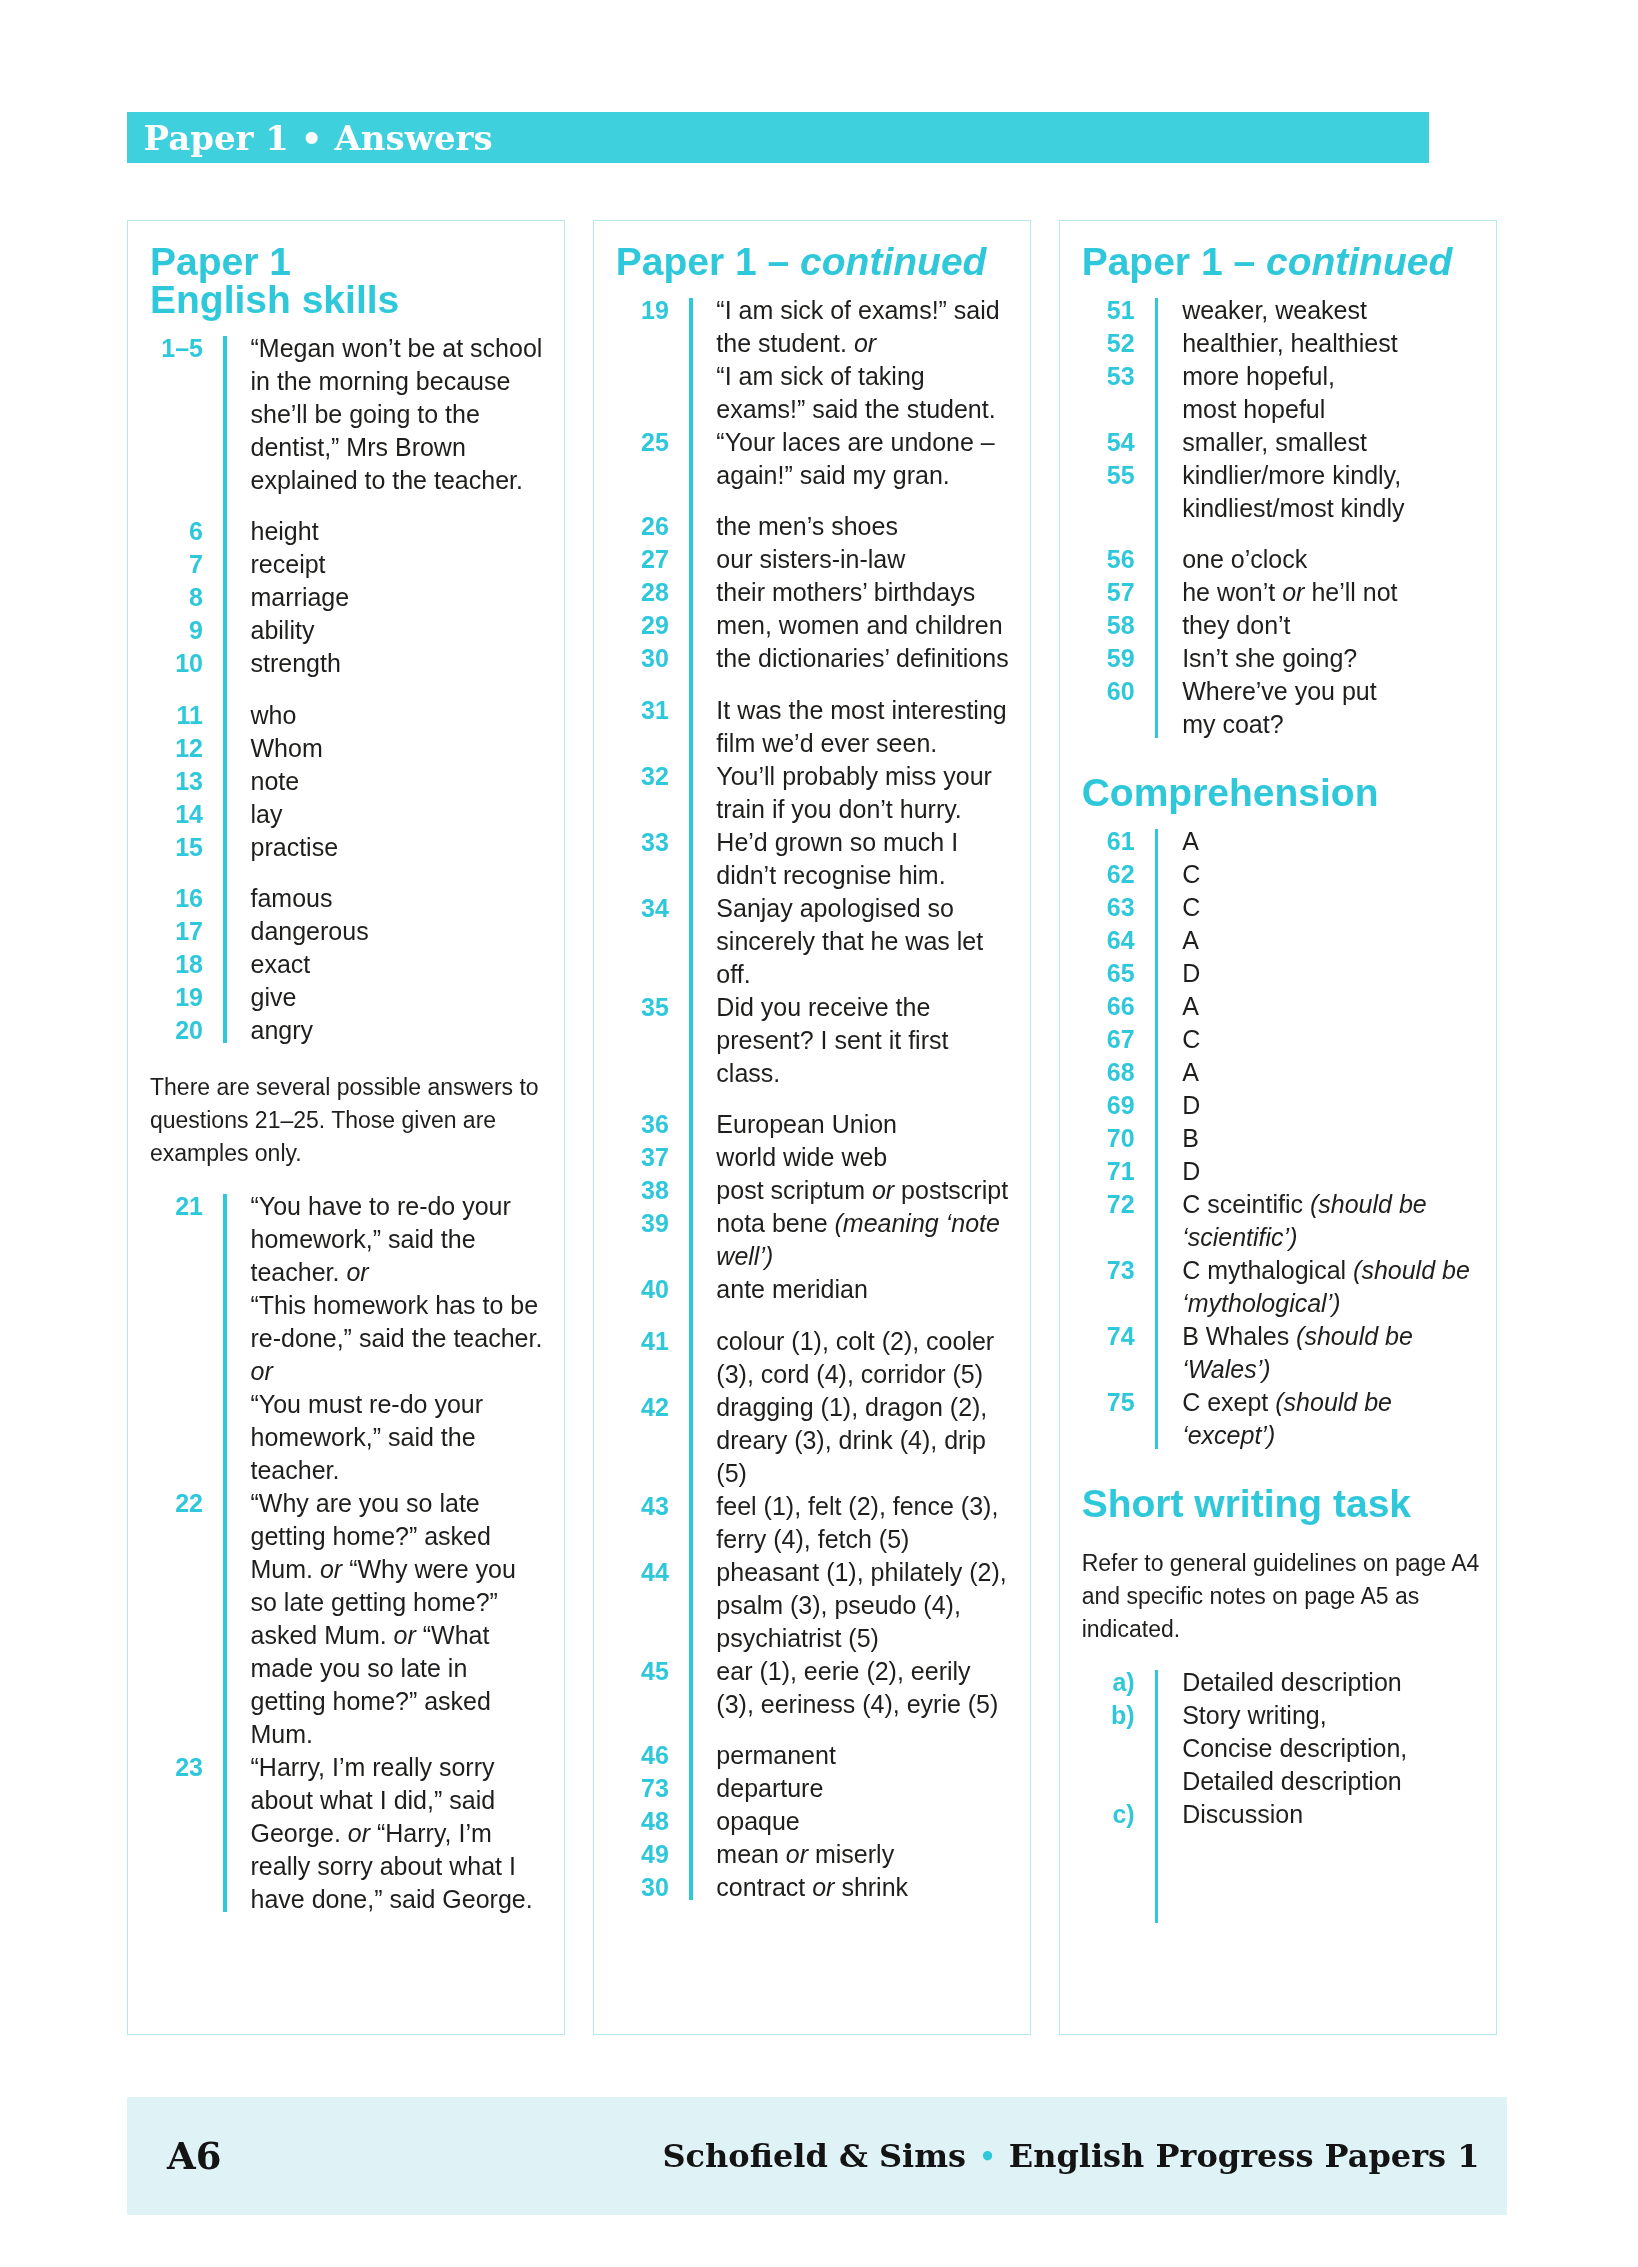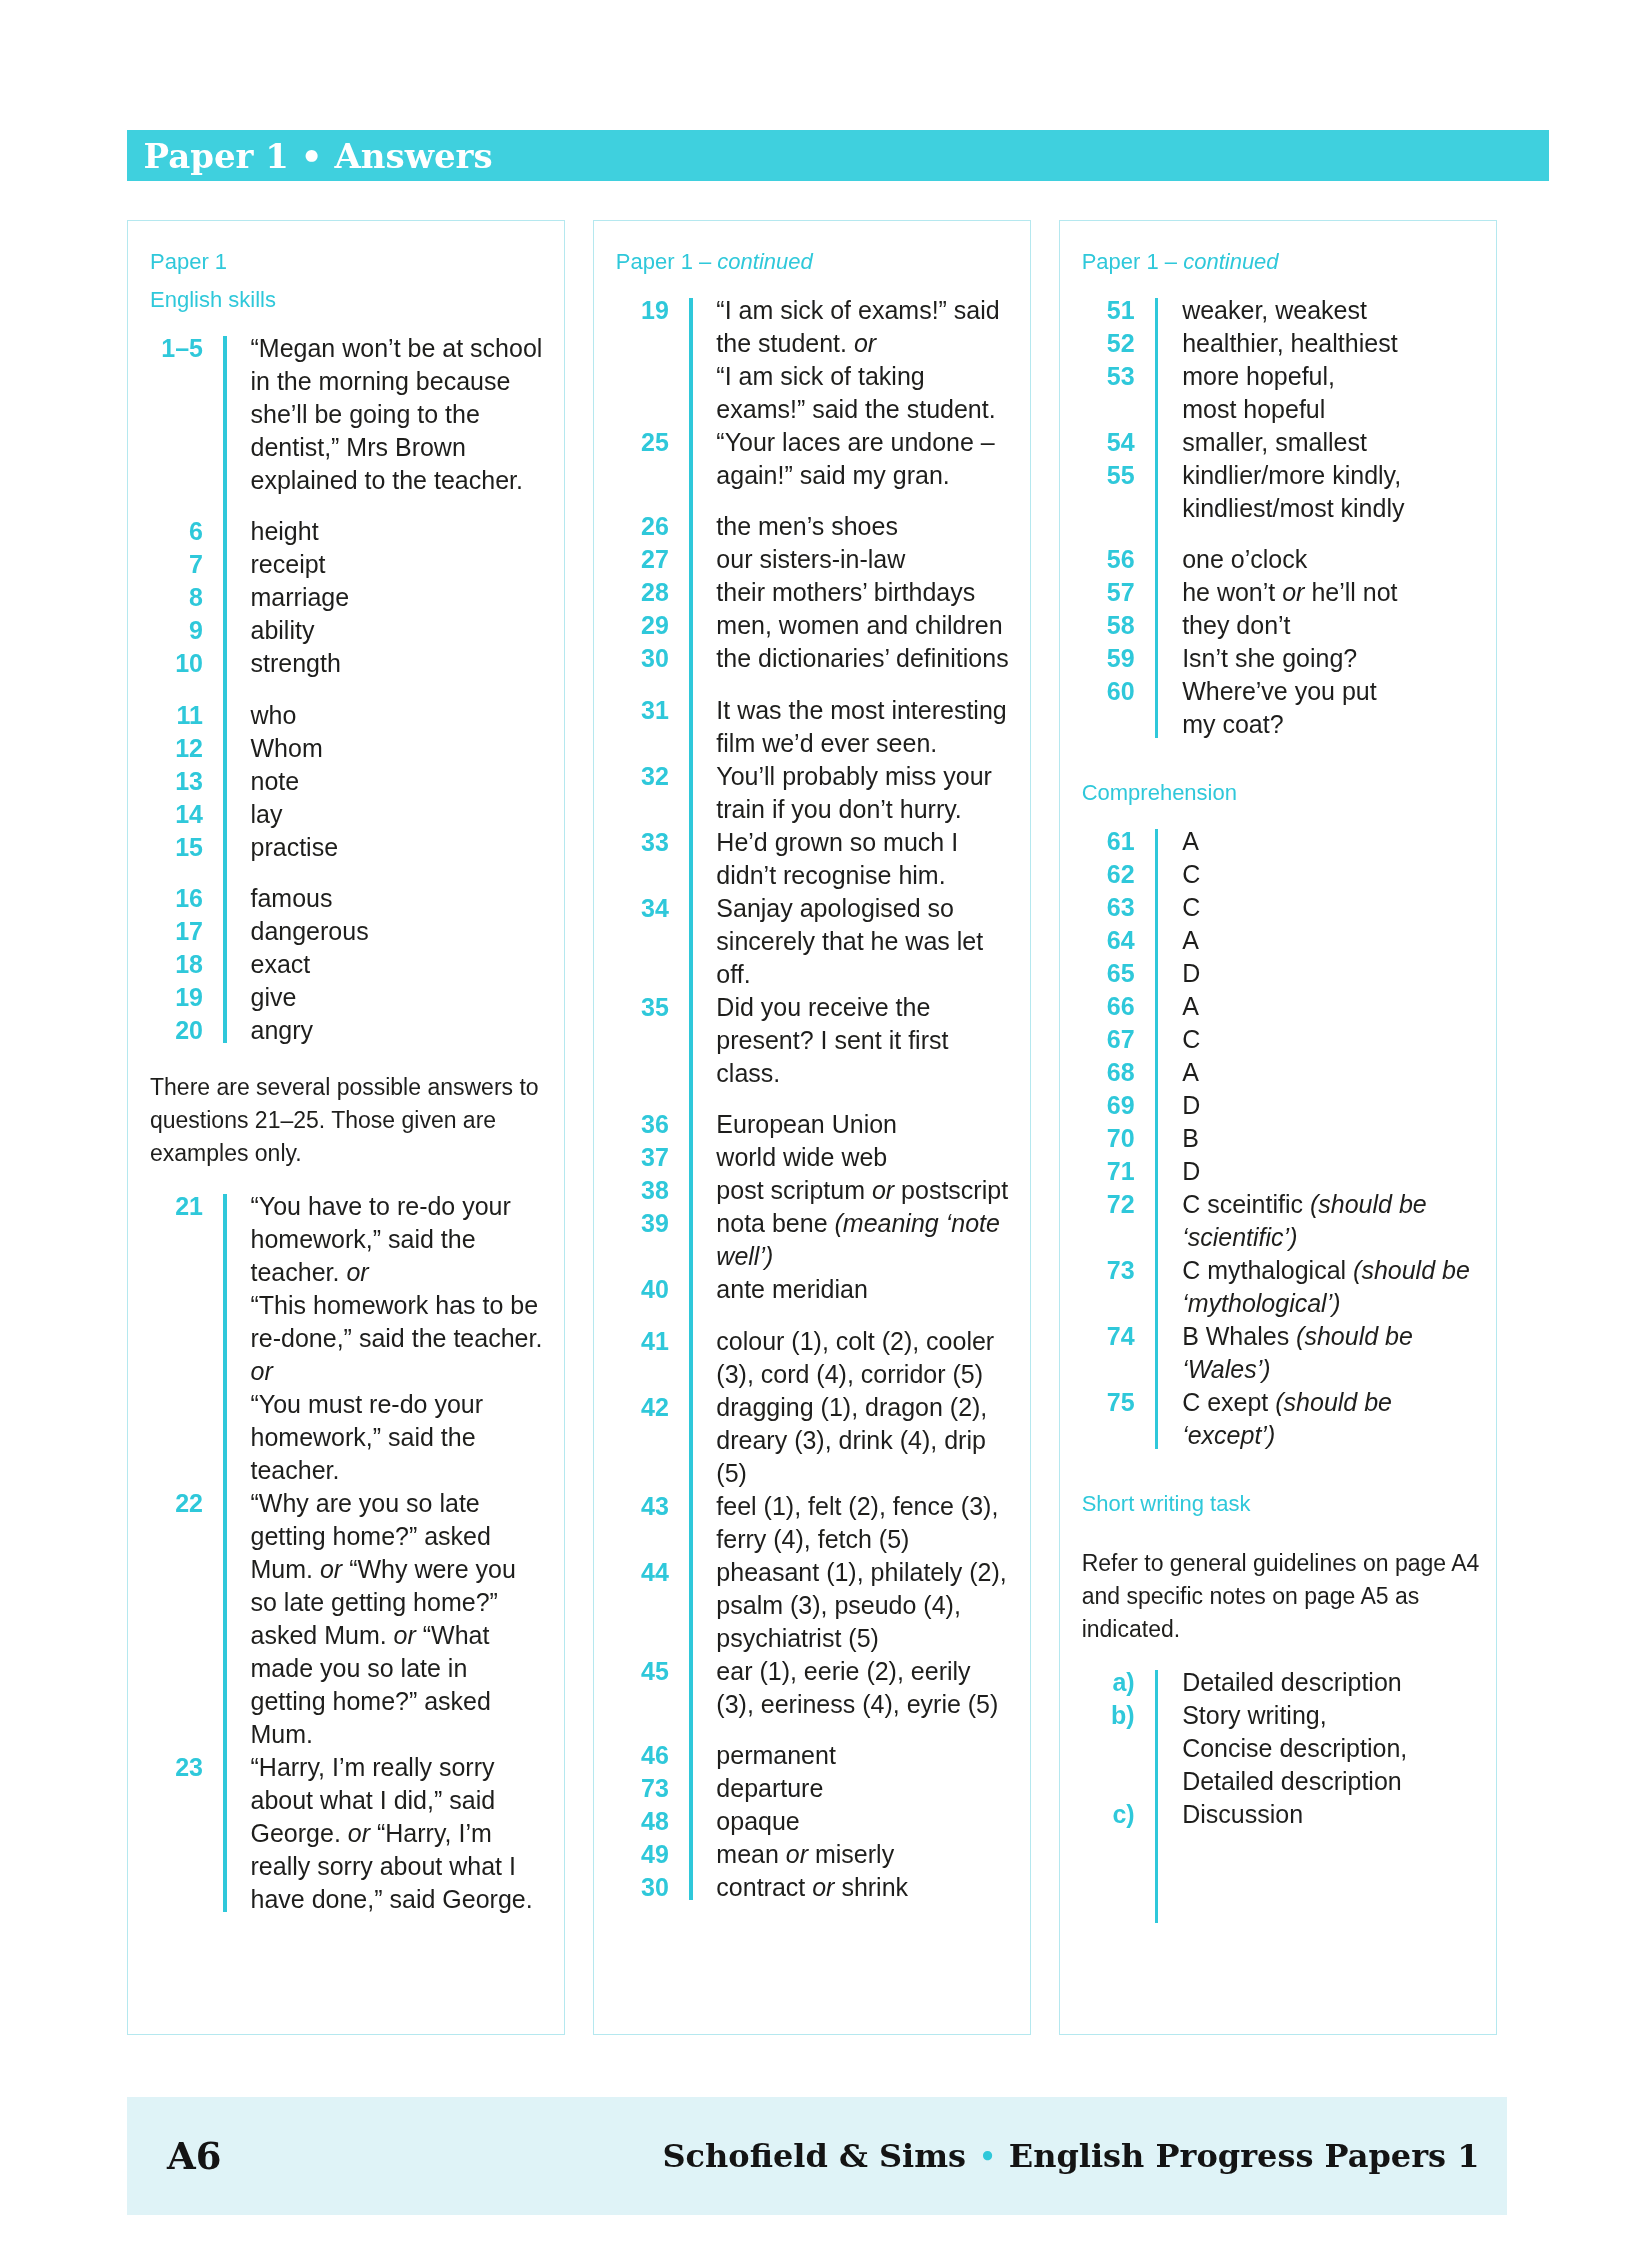--- a/index.html
+++ b/index.html
@@ -2,37 +2,37 @@
 <html style="--banner: #3fd0de; --accent: #2fc8da; --border: #b5e8ef; --footerbg: #dff3f7; --ink: #1e1e1c;font-size:14.7px"><head>
 <meta charset="utf-8">
 <style>
   html,body { margin:0; padding:0; }
   body {
     width:1638px; height:2267px; position:relative;
     background:#ffffff; font-family:"Liberation Sans", sans-serif;
     color:var(--ink,#1e1e1c);
   }
   .banner {
-    position:absolute; left:127px; top:130px; width:1422px; height:51px;
+    position:absolute; left:127px; top:112px; width:1302px; height:51px;
     background:var(--banner,#3fd0de); color:#ffffff;
     font-family:"DejaVu Serif", serif; font-weight:bold; font-size:34px;
     display:flex; align-items:center; padding-left:16.5px; box-sizing:border-box;
   }
   .columns {
     position:absolute; left:127px; top:220px; width:1370px;
     display:flex; gap:27.5px;
   }
   .col-box {
     width:439px; height:1815px; box-sizing:border-box;
     border:1.8px solid var(--border,#b5e8ef); background:#ffffff;
     padding:22px 16.5px 0 22px; overflow:hidden;
   }
   h2.hd {
-    margin:0 0 13px 0; font-size:22px; line-height:38px;
-    color:var(--accent,#2fc8da); font-weight:normal;
+    margin:0 0 13px 0; font-size:39px; line-height:38px;
+    color:var(--accent,#2fc8da); font-weight:bold;
   }
   h2.hd.sub { margin-top:33px; }
   .it { font-style:italic; }
   .ul { text-underline-offset:4.6px; text-decoration-thickness:1.8px; }
   .items-block { position:relative; margin:0 0 5.5px 0; }
   .items-block::before {
     content:""; position:absolute; left:73px; top:3.7px; bottom:3.7px; width:3.7px;
     background:var(--accent,#2fc8da);
   }
   .items-block.extend::before { bottom:-92px; }

